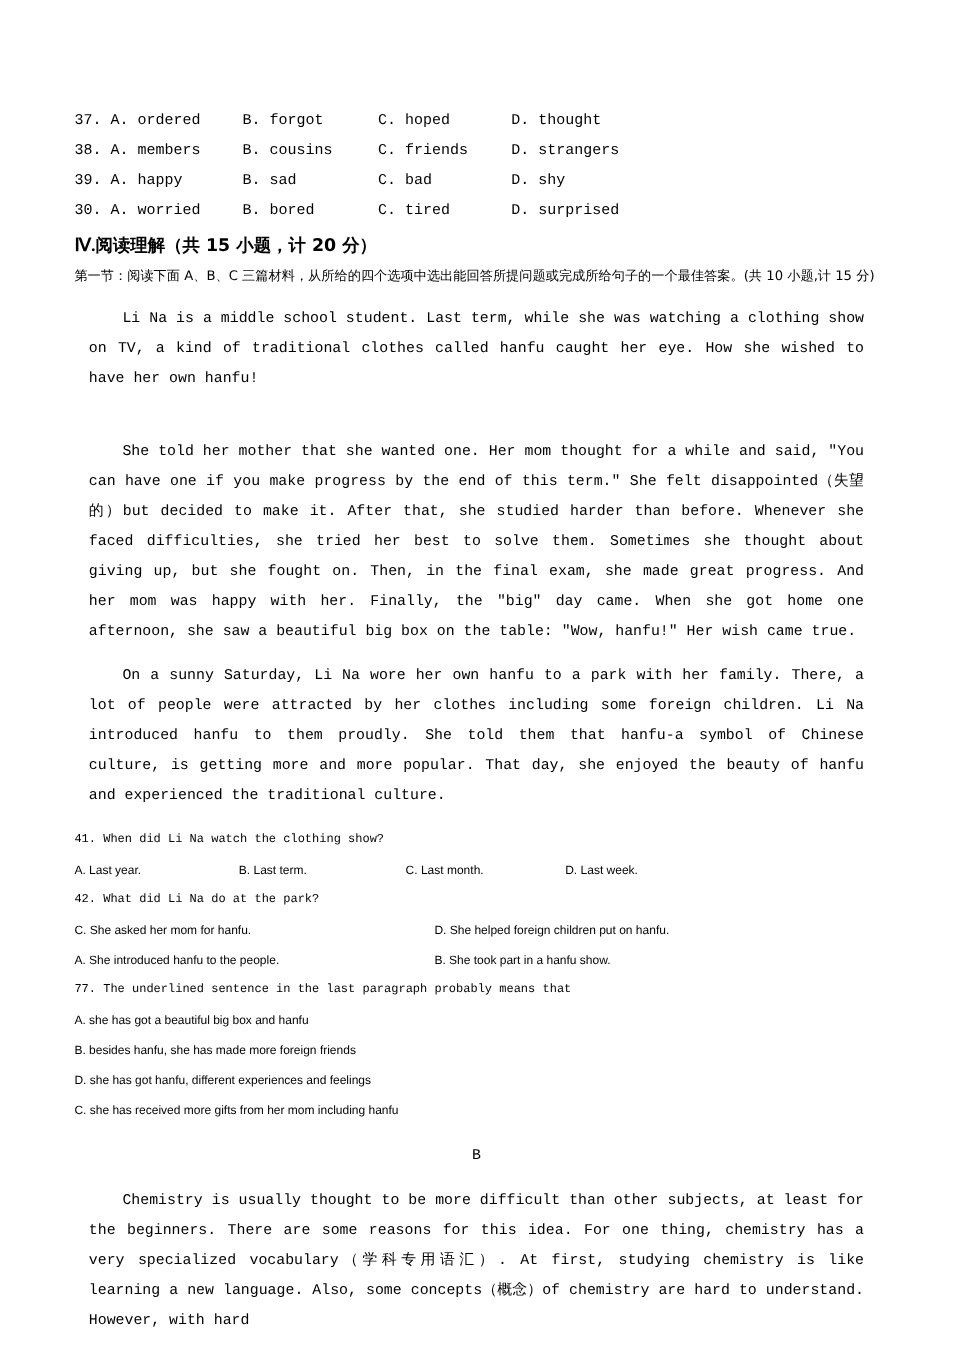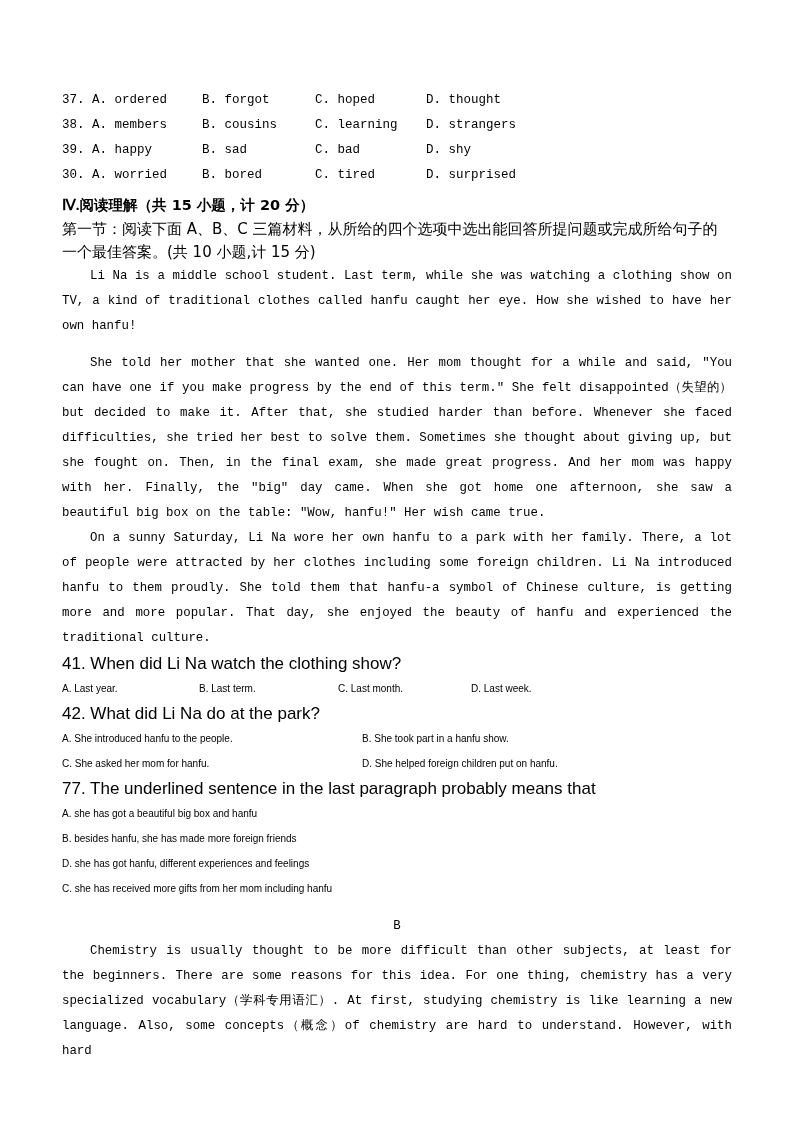--- a/index.html
+++ b/index.html
@@ -41,37 +41,37 @@
     font-size: 14.5px;
     line-height: 24px;
     margin-top: 5px;
   }
   .section-head .roman {
     font-family: "Liberation Serif", serif;
     font-size: 15px;
   }
   .cn-para {
     font-family: "DejaVu Sans", sans-serif;
-    font-size: 15px;
+    font-size: 11px;
     line-height: 23px;
     margin-top: 1px;
   }
   .passage {
     font-family: "Liberation Mono", monospace;
     font-size: 12.4px;
     line-height: 25px;
     text-align: justify;
     text-justify: inter-word;
-    margin: 0;
+    margin: 12px;
   }
   .passage.indent { text-indent: 28px; }
   .gap { height: 12px; }
   .q-line {
-    font-family: Liberation Sans, sans-serif;
-    font-size: 17px;
+    font-family: Liberation Mono, monospace;
+    font-size: 10px;
     line-height: 25px;
     white-space: pre;
   }
   .choice-row {
     font-family: Liberation Sans, sans-serif;
     font-size: 10px;
     line-height: 25px;
     white-space: pre;
   }
   .c4-a { display: inline-block; width: 137px; }
@@ -87,21 +87,21 @@
     margin-top: 13px;
   }
 </style>
 </head>
 <body>
 
 <div class="page">
 
   <div>
     <div class="cloze-line"><span class="cloze-num">37.</span><span class="opt-a">A. ordered</span><span class="opt-b">B. forgot</span><span class="opt-c">C. hoped</span><span class="opt-d">D. thought</span></div>
-    <div class="cloze-line"><span class="cloze-num">38.</span><span class="opt-a">A. members</span><span class="opt-b">B. cousins</span><span class="opt-c">C. learning</span><span class="opt-d">D. strangers</span></div>
+    <div class="cloze-line"><span class="cloze-num">38.</span><span class="opt-a">A. members</span><span class="opt-b">B. cousins</span><span class="opt-c">C. friends</span><span class="opt-d">D. strangers</span></div>
     <div class="cloze-line"><span class="cloze-num">39.</span><span class="opt-a">A. happy</span><span class="opt-b">B. sad</span><span class="opt-c">C. bad</span><span class="opt-d">D. shy</span></div>
     <div class="cloze-line"><span class="cloze-num">30.</span><span class="opt-a">A. worried</span><span class="opt-b">B. bored</span><span class="opt-c">C. tired</span><span class="opt-d">D. surprised</span></div>
   </div>
 
   <div class="section-head"><span class="roman">Ⅳ.</span><span>阅读理解（共 15 小题，计 20 分）</span></div>
 
   <div class="cn-para">第一节：阅读下面 A、B、C 三篇材料，从所给的四个选项中选出能回答所提问题或完成所给句子的一个最佳答案。(共 10 小题,计 15 分)</div>
 
   <div class="passage indent">Li Na is a middle school student. Last term, while she was watching a clothing show on TV, a kind of traditional clothes called hanfu caught her eye. How she wished to have her own hanfu!</div>
 
@@ -109,22 +109,22 @@
 
   <div class="passage indent">She told her mother that she wanted one. Her mom thought for a while and said, ″You can have one if you make progress by the end of this term.″ She felt disappointed（失望的）but decided to make it. After that, she studied harder than before. Whenever she faced difficulties, she tried her best to solve them. Sometimes she thought about giving up, but she fought on. Then, in the final exam, she made great progress. And her mom was happy with her. Finally, the ″big″ day came. When she got home one afternoon, she saw a beautiful big box on the table: ″Wow, hanfu!″ Her wish came true.</div>
 
   <div class="passage indent">On a sunny Saturday, Li Na wore her own hanfu to a park with her family. There, a lot of people were attracted by her clothes including some foreign children. Li Na introduced hanfu to them proudly. She told them that hanfu-a symbol of Chinese culture, is getting more and more popular. That day, she enjoyed the beauty of hanfu and experienced the traditional culture.</div>
 
 
   <div class="q-line">41. When did Li Na watch the clothing show?</div>
   <div class="choice-row"><span class="c4-a">A. Last year.</span><span class="c4-b">B. Last term.</span><span class="c4-c">C. Last month.</span><span>D. Last week.</span></div>
 
   <div class="q-line">42. What did Li Na do at the park?</div>
+  <div class="choice-row"><span class="c2-a">C. She asked her mom for hanfu.</span><span>D. She helped foreign children put on hanfu.</span></div>
   <div class="choice-row"><span class="c2-a">A. She introduced hanfu to the people.</span><span>B. She took part in a hanfu show.</span></div>
-  <div class="choice-row"><span class="c2-a">C. She asked her mom for hanfu.</span><span>D. She helped foreign children put on hanfu.</span></div>
 
   <div class="q-line">77. The underlined sentence in the last paragraph probably means that</div>
   <div class="choice-row">A. she has got a beautiful big box and hanfu</div>
   <div class="choice-row">B. besides hanfu, she has made more foreign friends</div>
   <div class="choice-row">D. she has got hanfu, different experiences and feelings</div>
   <div class="choice-row">C. she has received more gifts from her mom including hanfu</div>
 
   <div class="center-letter">B</div>
 
   <div class="passage indent">Chemistry is usually thought to be more difficult than other subjects, at least for the beginners. There are some reasons for this idea. For one thing, chemistry has a very specialized vocabulary（学科专用语汇）. At first, studying chemistry is like learning a new language. Also, some concepts（概念）of chemistry are hard to understand. However, with hard</div>

